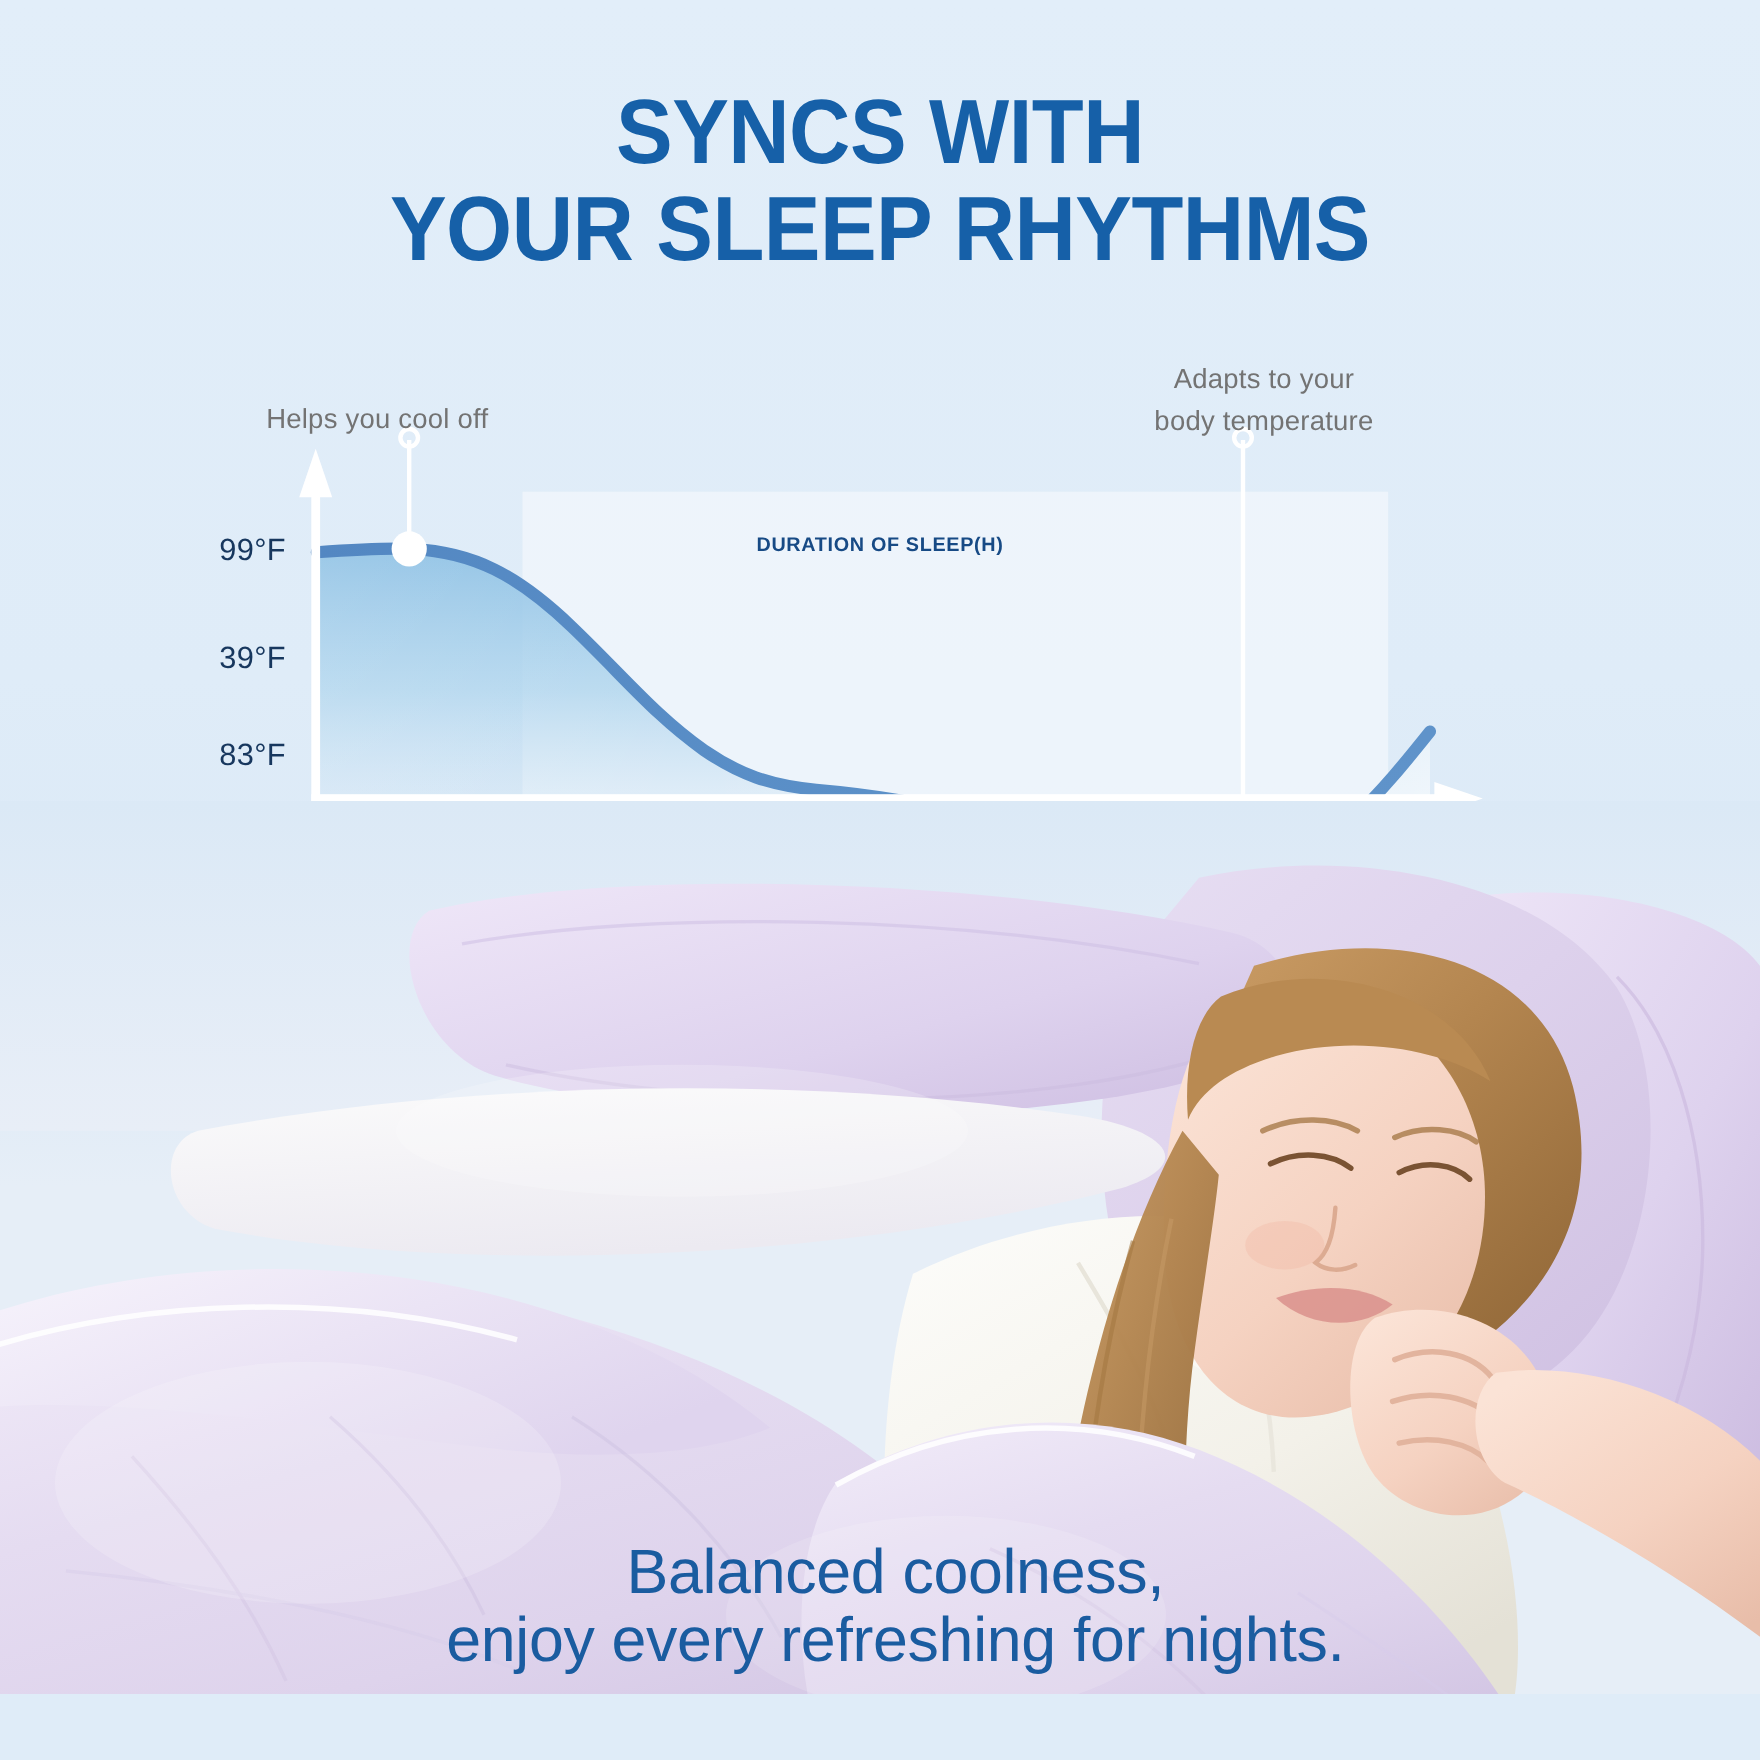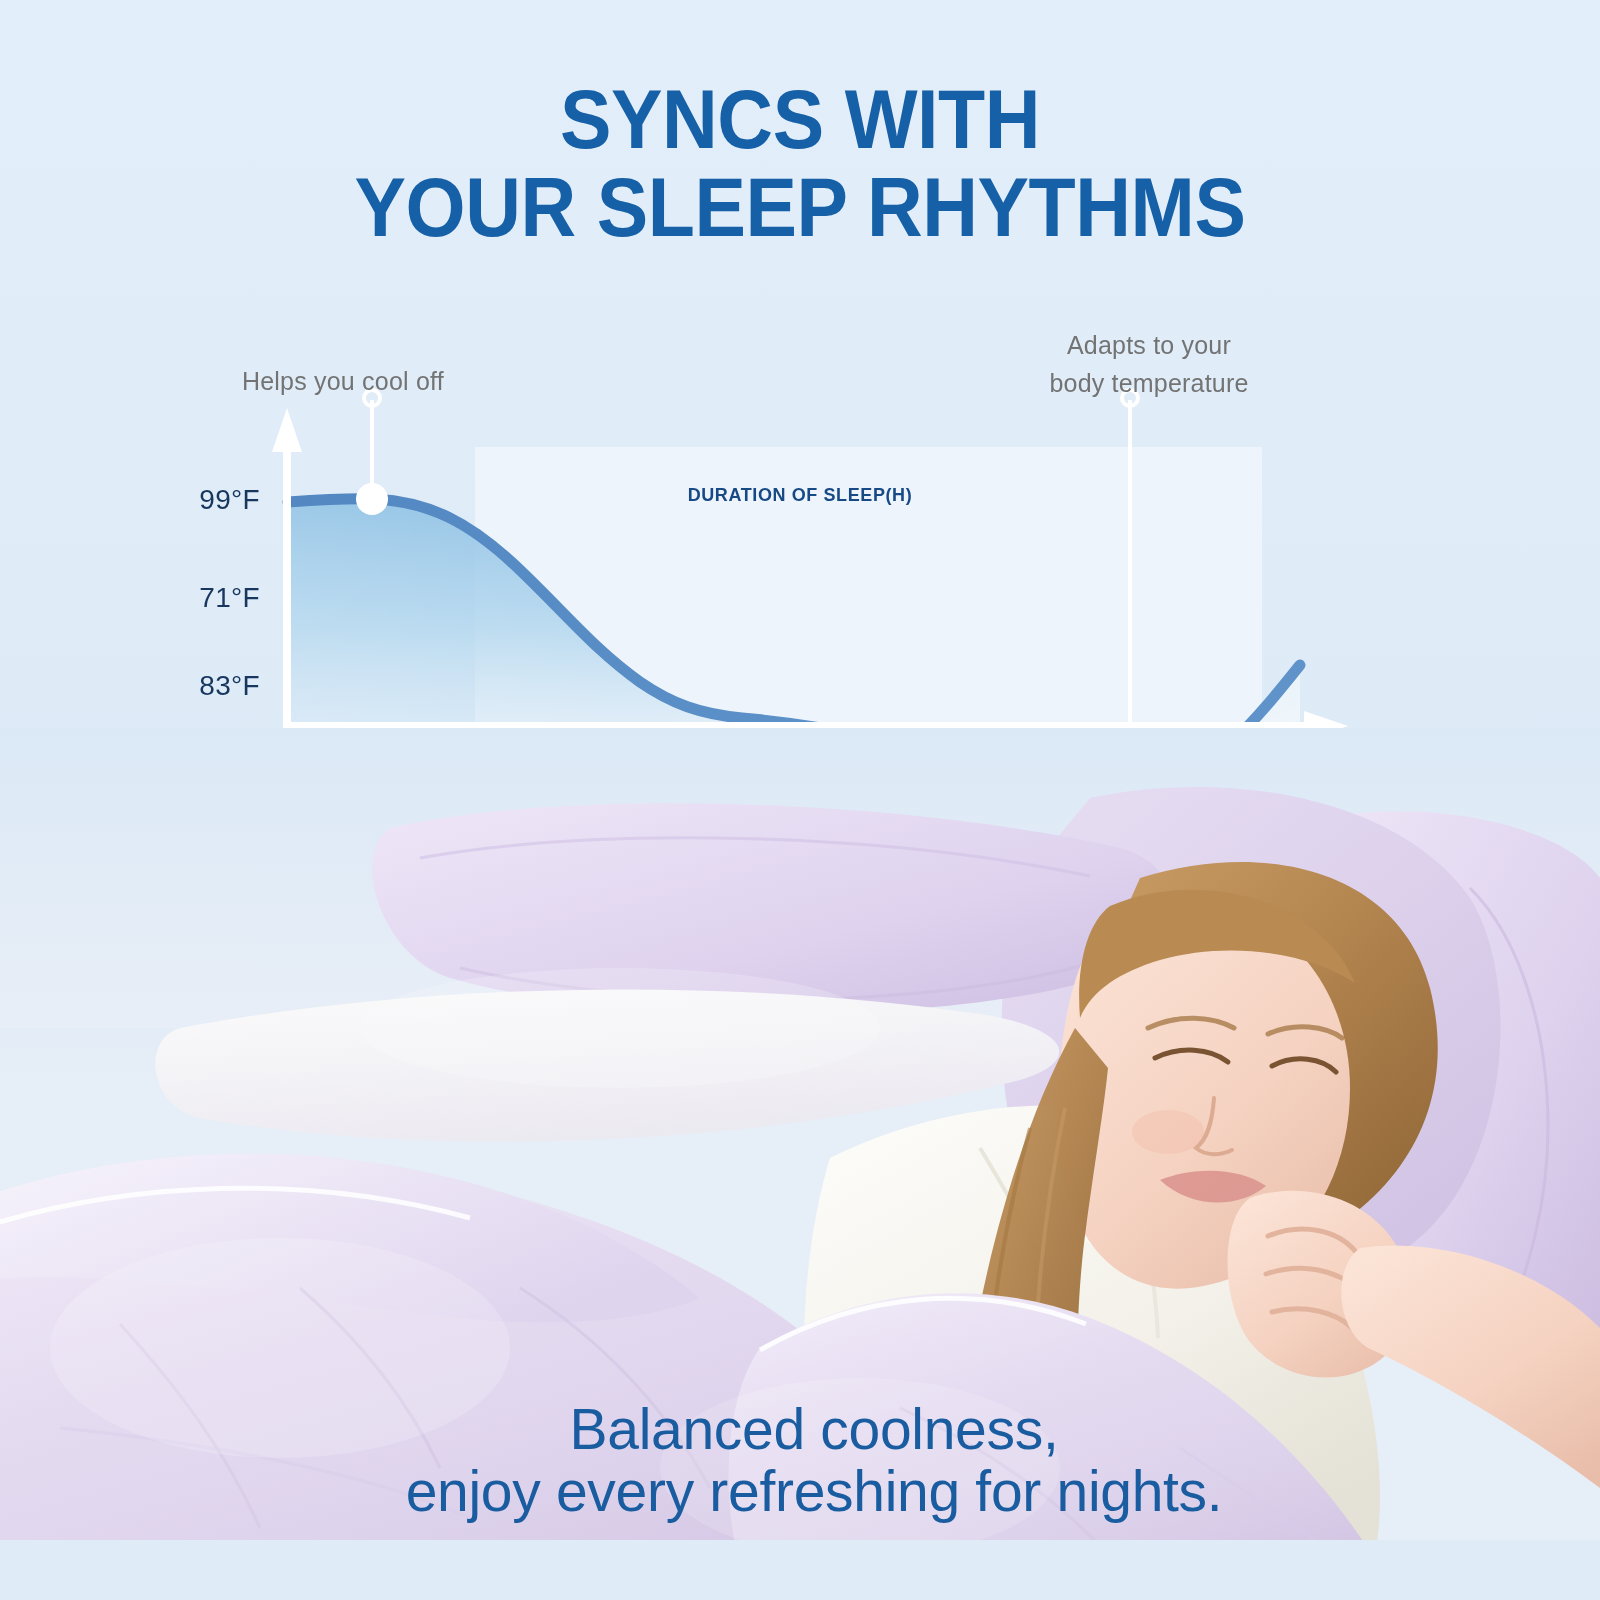--- a/index.html
+++ b/index.html
@@ -192,21 +192,21 @@
       <circle cx="1130" cy="496" r="16" fill="#ffffff"></circle>
     </svg>
 
     <div class="annot annot-left">Helps you cool off</div>
     <div class="annot annot-right">Adapts to your
 body temperature</div>
 
     <div class="panel-title">DURATION OF SLEEP(H)</div>
 
     <div class="ylab" style="left:150px;top:194px;">99°F</div>
-    <div class="ylab" style="left:150px;top:292px;">71°F</div>
+    <div class="ylab" style="left:150px;top:292px;">39°F</div>
     <div class="ylab" style="left:150px;top:380px;">83°F</div>
 
     <div class="xlab" style="left:337px;top:455px;">21h</div>
     <div class="xlab" style="left:568px;top:455px;">24h</div>
     <div class="xlab" style="left:797px;top:455px;">3h</div>
     <div class="xlab" style="left:1005px;top:455px;">6h</div>
     <div class="xlab" style="left:1245px;top:455px;">9h</div>
   </div>
 
   <div class="photo">

